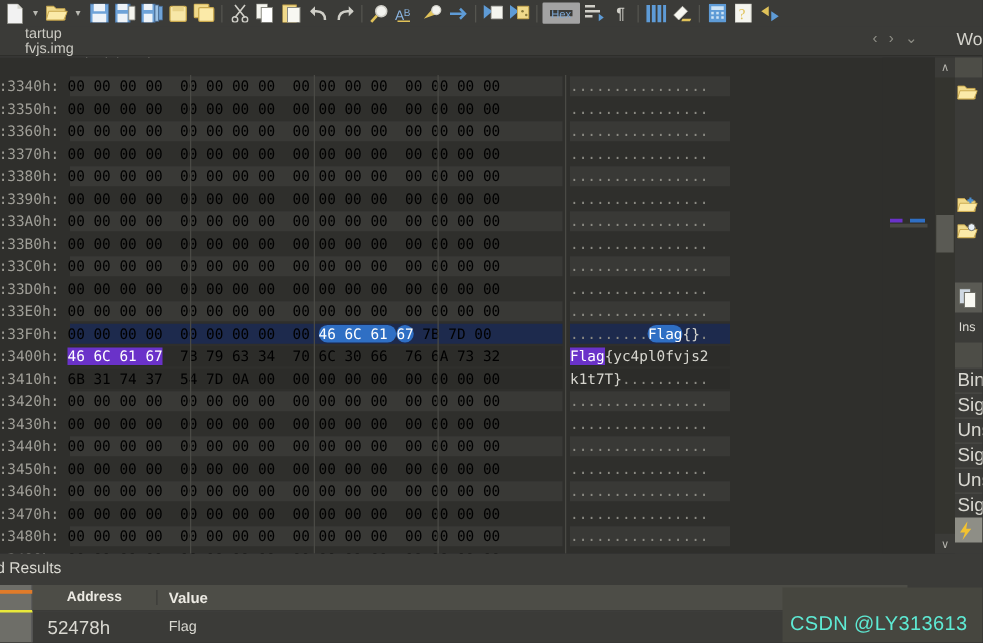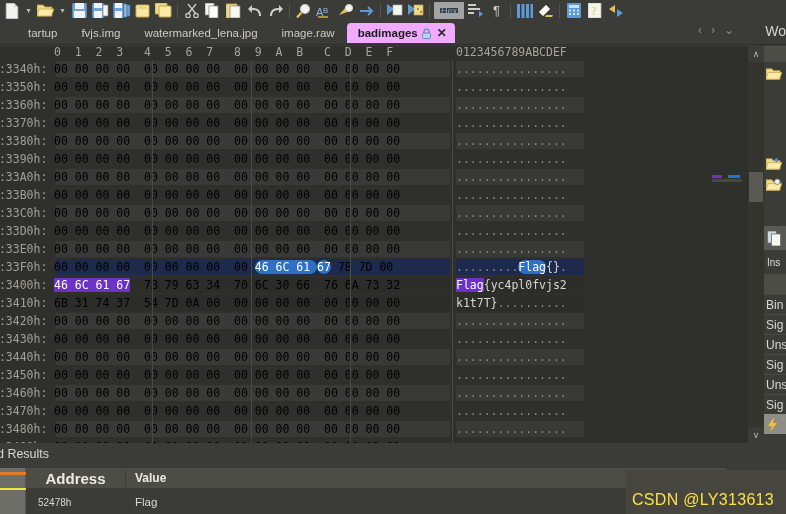--- a/index.html
+++ b/index.html
@@ -27,21 +27,21 @@
     display:flex; align-items:center; justify-content:center;
     color:#7fa9d6; font-size:9px; font-family:"Liberation Sans", sans-serif;
     margin:0 1px;
   }
 
   
   .tabbar {
     position:absolute; left:0; top:21px; width:786px; height:24px;
     background:#3b3b38; border-bottom:1px solid #2e2e2b;
   }
-  .tabs { position:absolute; left:16px; top:0; display:flex; align-items:center; height:24px; }
+  .tabs { position:absolute; left:8px; top:0; display:flex; align-items:flex-start; height:24px;flex-direction:column; }
   .tab {
     height:22px; padding:0 12px; display:flex; align-items:center; gap:3px;
     color:#cccbc4; font-size:11.5px; white-space:nowrap;
   }
   .tab.active {
     background:#f0abfc; color:#1a1a1a; font-weight:bold;
     border-radius:4px 4px 0 0; height:20px; padding:0 8px 0 11px;
   }
   .tab-lock { width:11px; height:11px; display:inline-block; }
   .tab-x { font-size:12px; color:#2a2a2a; margin-left:2px; }
@@ -125,54 +125,54 @@
     position:absolute; left:764px; top:46px; width:22px; height:425px;
     background:#3b3b38;
   }
   .rp-btn {
     height:22px; background:#4d4d47; color:#e4e3dc; font-size:11px;
     display:flex; align-items:center; padding-left:3px;
   }
   .rp-label { color:#dedcd5; font-size:10px; padding-left:3px; }
   .rp-row {
     height:20px; border-top:1px solid #4a4a45;
-    color:#d9d8d1; font-size:12px; display:flex; align-items:center; padding-left:2px;
+    color:#d9d8d1; font-size:15px; display:flex; align-items:center; padding-left:2px;
     white-space:nowrap;
   }
 
   
   .findpane {
     position:absolute; left:0; top:443px; width:786px; height:71px;
     background:#3b3b38;
   }
   .find-title { position:absolute; left:-10px; top:4px; color:#d9d8d1; font-size:12.5px; }
   .find-hdr {
     position:absolute; left:26px; top:25px; width:700px; height:21px;
     background:#4d4d47; display:flex; align-items:center;
     border-bottom:1px solid #3b3b38;
   }
-  .find-hdr .c1 { width:100px; text-align:center; color:#eceae3; font-size:15px; font-weight:bold;
+  .find-hdr .c1 { width:100px; text-align:center; color:#eceae3; font-size:11px; font-weight:bold;
                   border-right:1px solid #3b3b38; }
   .find-hdr .c2 { flex:1; padding-left:9px; color:#eceae3; font-size:12px; font-weight:bold; }
   .find-row {
     position:absolute; left:26px; top:47px; width:700px; height:24px;
     display:flex; align-items:center;
   }
-  .find-row .c1 { width:100px; padding-left:12px; color:#d9d8d1; font-size:10px; }
+  .find-row .c1 { width:100px; padding-left:12px; color:#d9d8d1; font-size:15px; }
   .find-row .c2 { flex:1; padding-left:9px; color:#d9d8d1; font-size:11.5px; }
 
   .minipanel {
     position:absolute; left:-18px; top:25px; width:44px; height:46px;
     background:#6e6e68; border-right:1px solid #555;
   }
   .minipanel .bar1 { position:absolute; left:0; top:4px; width:44px; height:3px; background:#e07b2a; }
   .minipanel .bar2 { position:absolute; left:0; top:20px; width:44px; height:2px; background:#e8e83a; }
 
   .watermark {
-    position:absolute; right:12px; bottom:5px; color:#fde047; font-size:16px;
+    position:absolute; right:12px; bottom:5px; color:#5eead4; font-size:16px;
     letter-spacing:.3px;
     margin-left:40px;
   }
   .wmbg { position:absolute; right:0; bottom:0; width:160px; height:44px; background:#46463f; }
 </style>
 </head>
 <body>
 
 <div id="app">
 
@@ -384,24 +384,20 @@
     </div>
     <div class="tabnav">
       <span>‹</span>
       <span>›</span>
       <span>⌄</span>
     </div>
     <div class="wordlike">Wo</div>
   </div>
 
   <div class="hexpane">
-    <div class="hexhdr">
-      <span class="off">0  1  2  3   4  5  6  7   8  9  A  B   C  D  E  F</span>
-      <span class="asc">0123456789ABCDEF</span>
-    </div>
     <div class="hexrows" id="hexrows">
         <div class="hrow even"><div class="bytebg"></div><div class="ascbg"></div><span class="addr">8:3340h:</span><span class="bytes">00 00 00 00  00 00 00 00  00 00 00 00  00 00 00 00</span><span class="asciiblk"><span class="dots">................</span></span></div>
         <div class="hrow odd"><div class="bytebg"></div><div class="ascbg"></div><span class="addr">8:3350h:</span><span class="bytes">00 00 00 00  00 00 00 00  00 00 00 00  00 00 00 00</span><span class="asciiblk"><span class="dots">................</span></span></div>
         <div class="hrow even"><div class="bytebg"></div><div class="ascbg"></div><span class="addr">8:3360h:</span><span class="bytes">00 00 00 00  00 00 00 00  00 00 00 00  00 00 00 00</span><span class="asciiblk"><span class="dots">................</span></span></div>
         <div class="hrow odd"><div class="bytebg"></div><div class="ascbg"></div><span class="addr">8:3370h:</span><span class="bytes">00 00 00 00  00 00 00 00  00 00 00 00  00 00 00 00</span><span class="asciiblk"><span class="dots">................</span></span></div>
         <div class="hrow even"><div class="bytebg"></div><div class="ascbg"></div><span class="addr">8:3380h:</span><span class="bytes">00 00 00 00  00 00 00 00  00 00 00 00  00 00 00 00</span><span class="asciiblk"><span class="dots">................</span></span></div>
         <div class="hrow odd"><div class="bytebg"></div><div class="ascbg"></div><span class="addr">8:3390h:</span><span class="bytes">00 00 00 00  00 00 00 00  00 00 00 00  00 00 00 00</span><span class="asciiblk"><span class="dots">................</span></span></div>
         <div class="hrow even"><div class="bytebg"></div><div class="ascbg"></div><span class="addr">8:33A0h:</span><span class="bytes">00 00 00 00  00 00 00 00  00 00 00 00  00 00 00 00</span><span class="asciiblk"><span class="dots">................</span></span></div>
         <div class="hrow odd"><div class="bytebg"></div><div class="ascbg"></div><span class="addr">8:33B0h:</span><span class="bytes">00 00 00 00  00 00 00 00  00 00 00 00  00 00 00 00</span><span class="asciiblk"><span class="dots">................</span></span></div>
         <div class="hrow even"><div class="bytebg"></div><div class="ascbg"></div><span class="addr">8:33C0h:</span><span class="bytes">00 00 00 00  00 00 00 00  00 00 00 00  00 00 00 00</span><span class="asciiblk"><span class="dots">................</span></span></div>

